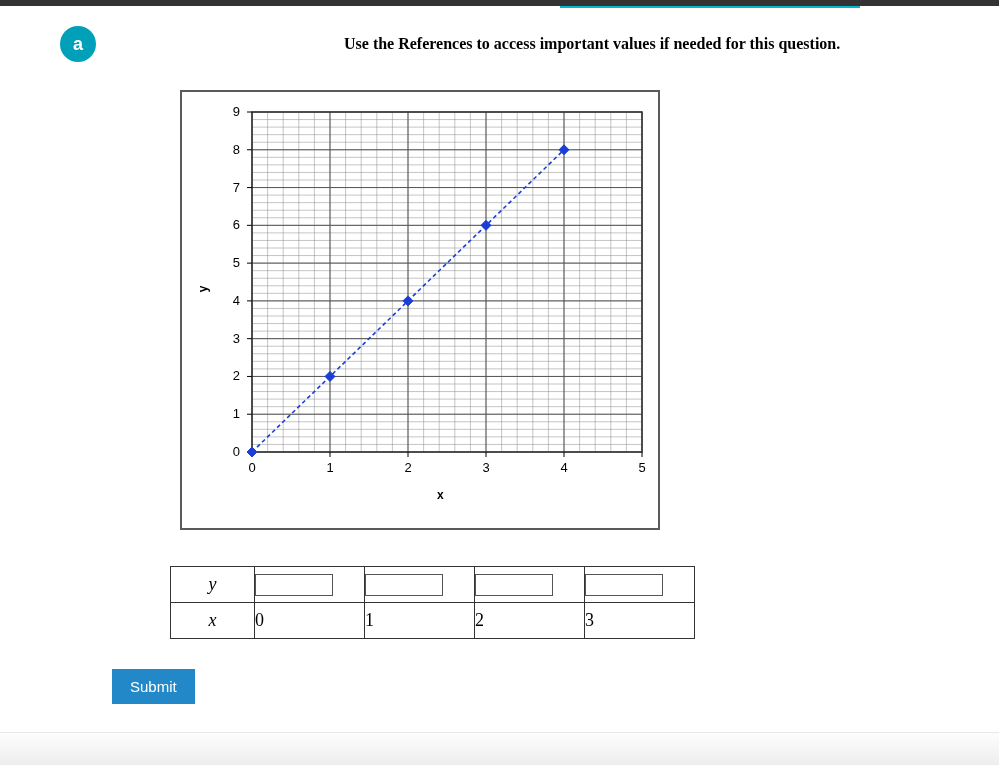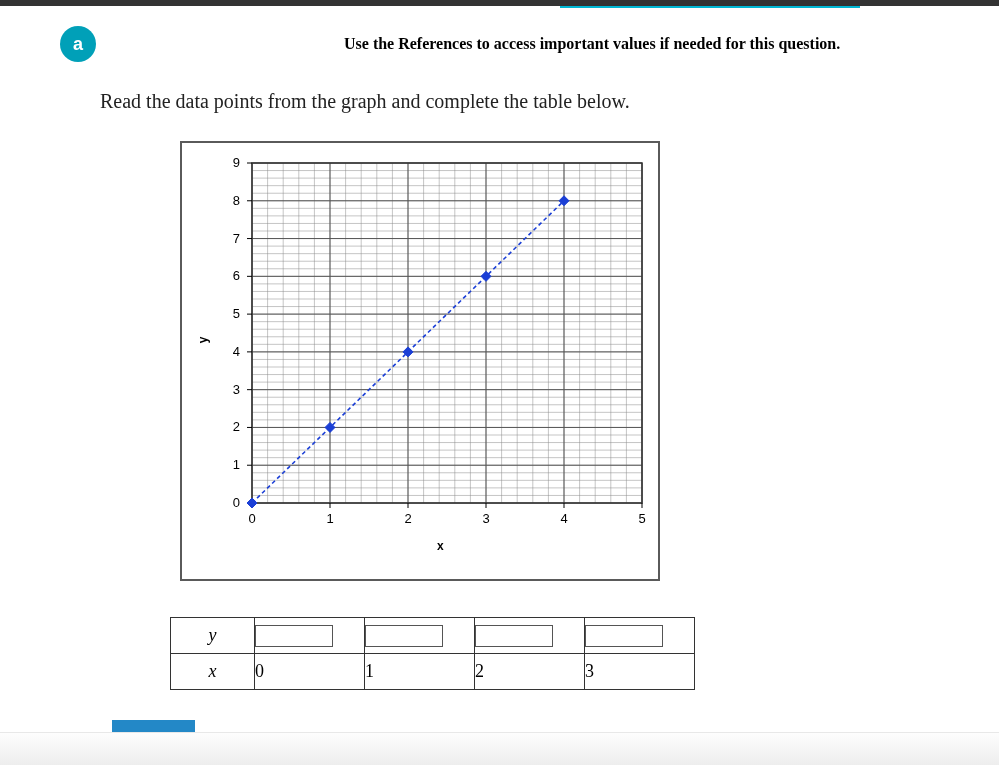--- a/index.html
+++ b/index.html
@@ -144,21 +144,20 @@
 
 <div class="top-bar"></div>
 <div class="top-bar-accent"></div>
 
 <div class="content">
   <div class="header-row">
     <div class="badge-a">a</div>
     <div class="references-text">Use the References to access important values if needed for this question.</div>
   </div>
 
-  <div class="instruction">Read the data points from the graph and complete the table below.</div>
 
   <div class="chart-frame">
     <svg class="chart-svg" width="480" height="440" id="chart-svg">
         <line x1="70" y1="360" x2="70" y2="20" stroke="#8a8a8a" stroke-width="0.5"></line>
         <line x1="85.6" y1="360" x2="85.6" y2="20" stroke="#8a8a8a" stroke-width="0.5"></line>
         <line x1="101.2" y1="360" x2="101.2" y2="20" stroke="#8a8a8a" stroke-width="0.5"></line>
         <line x1="116.80000000000001" y1="360" x2="116.80000000000001" y2="20" stroke="#8a8a8a" stroke-width="0.5"></line>
         <line x1="132.4" y1="360" x2="132.4" y2="20" stroke="#8a8a8a" stroke-width="0.5"></line>
         <line x1="148" y1="360" x2="148" y2="20" stroke="#8a8a8a" stroke-width="0.5"></line>
         <line x1="163.6" y1="360" x2="163.6" y2="20" stroke="#8a8a8a" stroke-width="0.5"></line>

